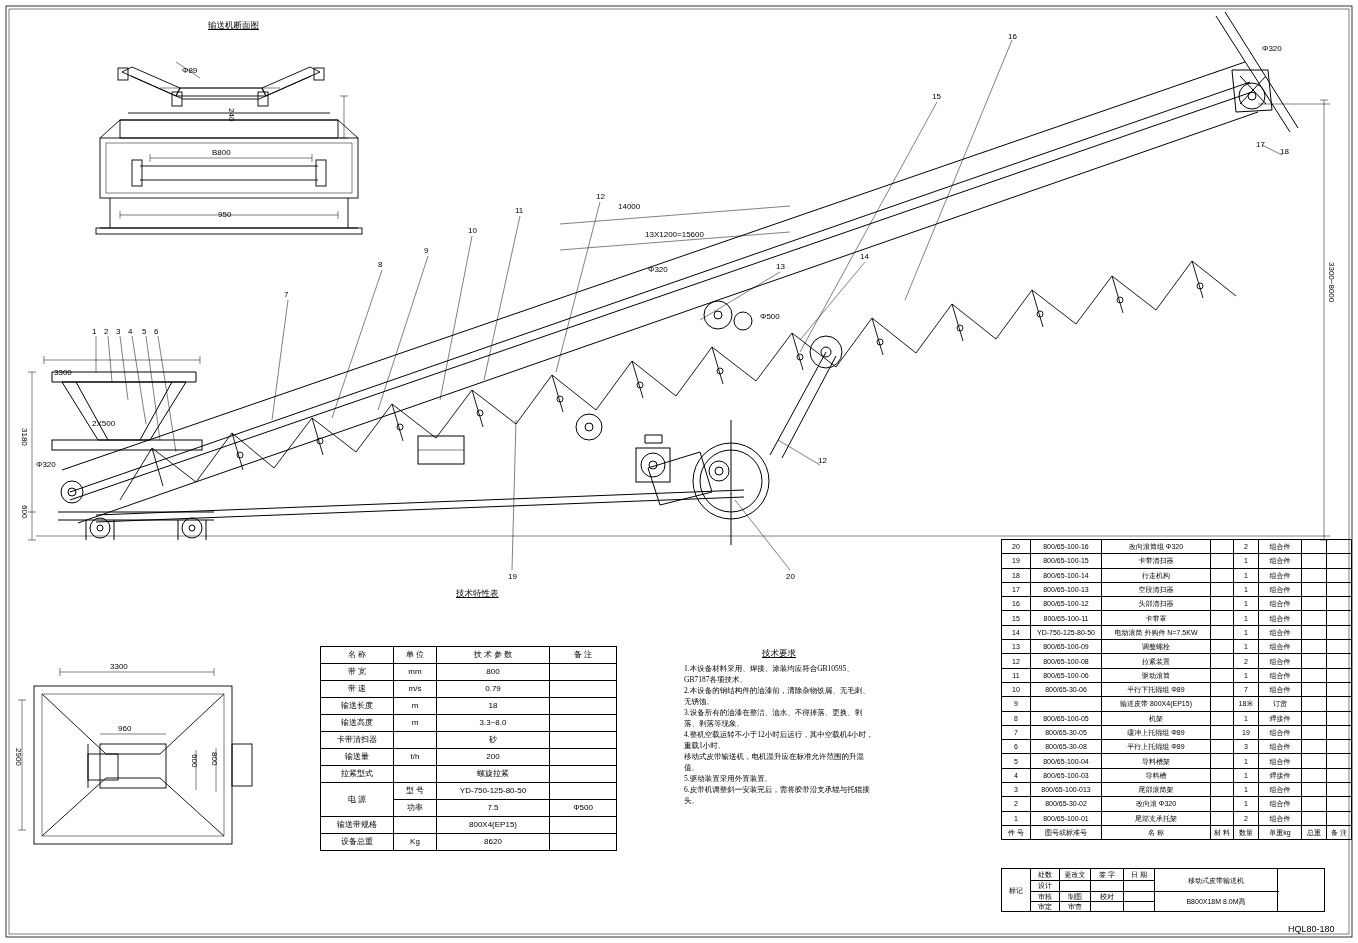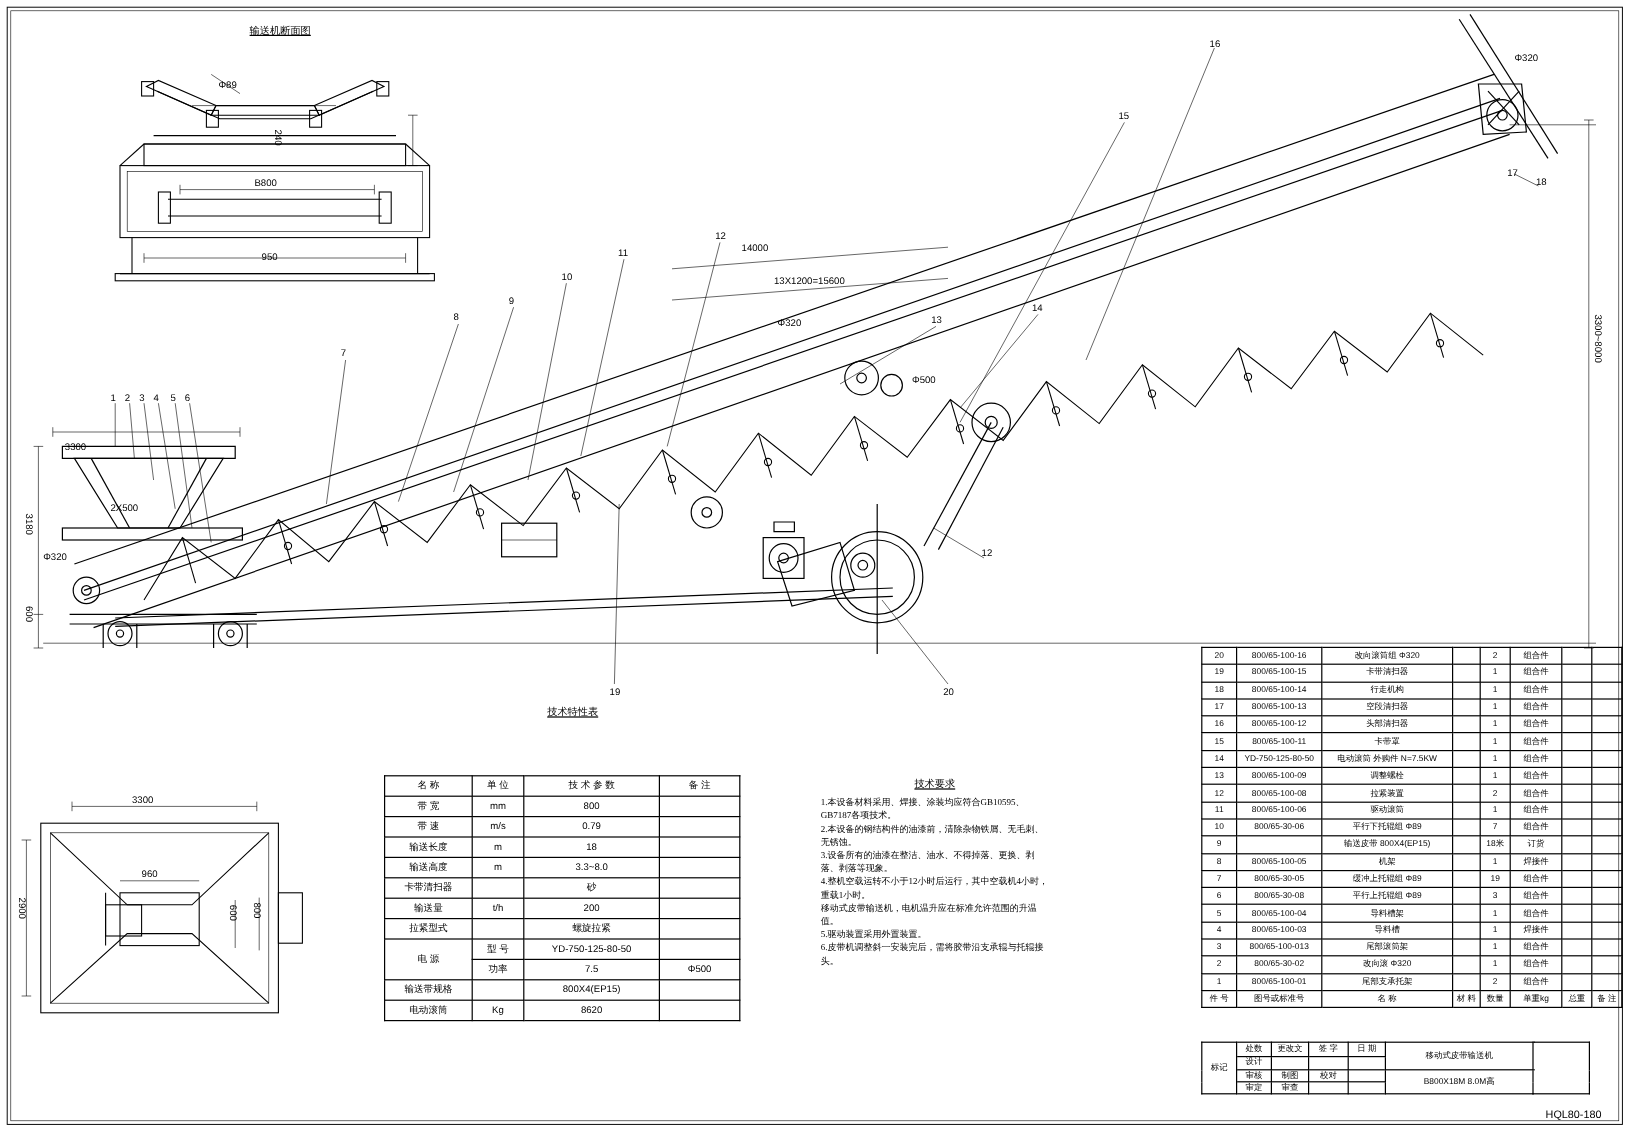--- a/index.html
+++ b/index.html
@@ -361,21 +361,21 @@
     <td>7.5</td>
     <td>Φ500</td>
   </tr>
   <tr>
           <td>输送带规格</td>
           <td></td>
           <td>800X4(EP15)</td>
           <td></td>
         </tr>
   <tr>
-          <td>电动滚筒</td>
+          <td>设备总重</td>
           <td>Kg</td>
           <td>8620</td>
           <td></td>
         </tr>
 </tbody>
     </table>
 
 <div class="notes">
   <div class="nh">技术要求</div>
   <div>1.本设备材料采用、焊接、涂装均应符合GB10595、GB7187各项技术。</div>

